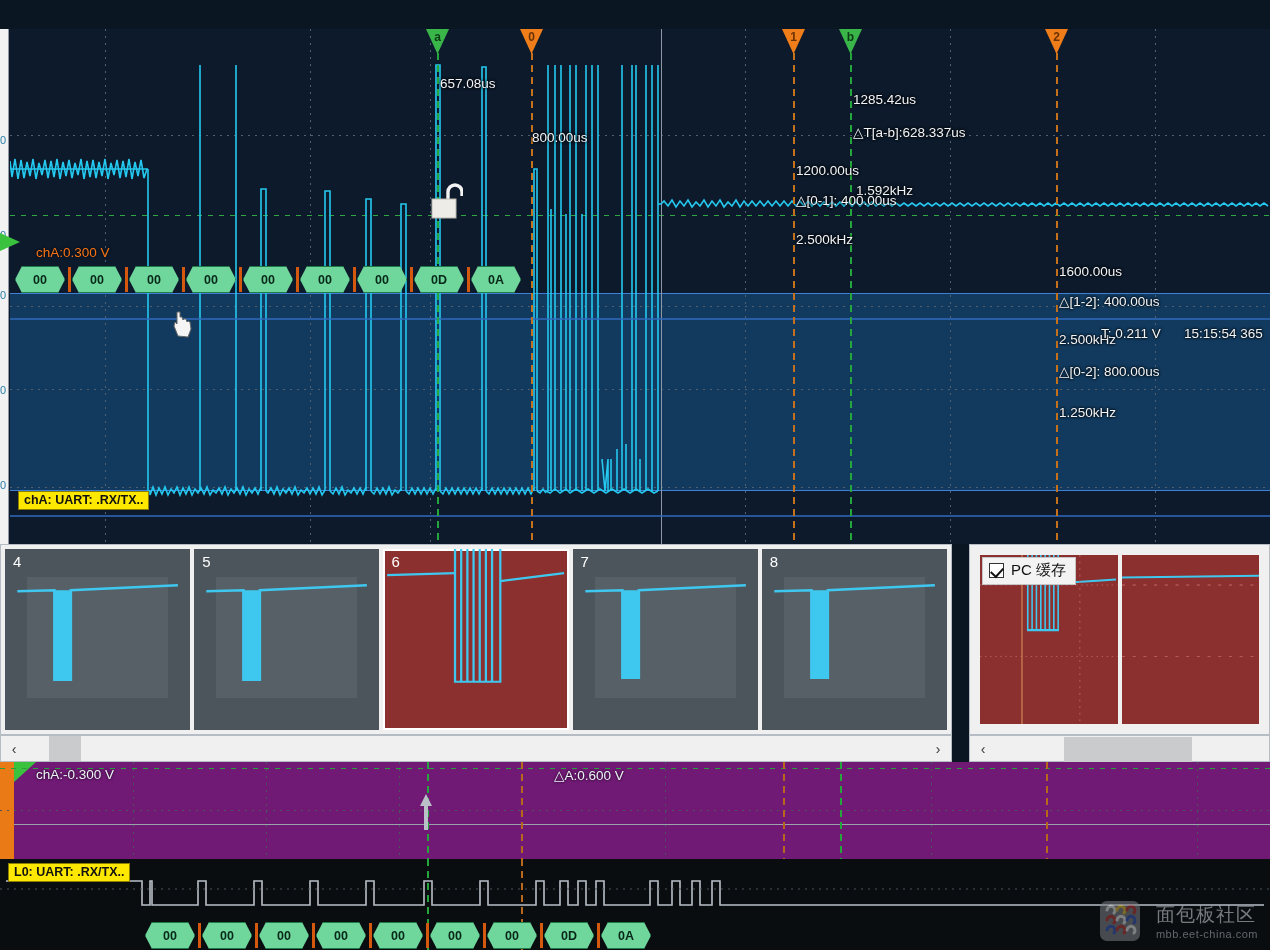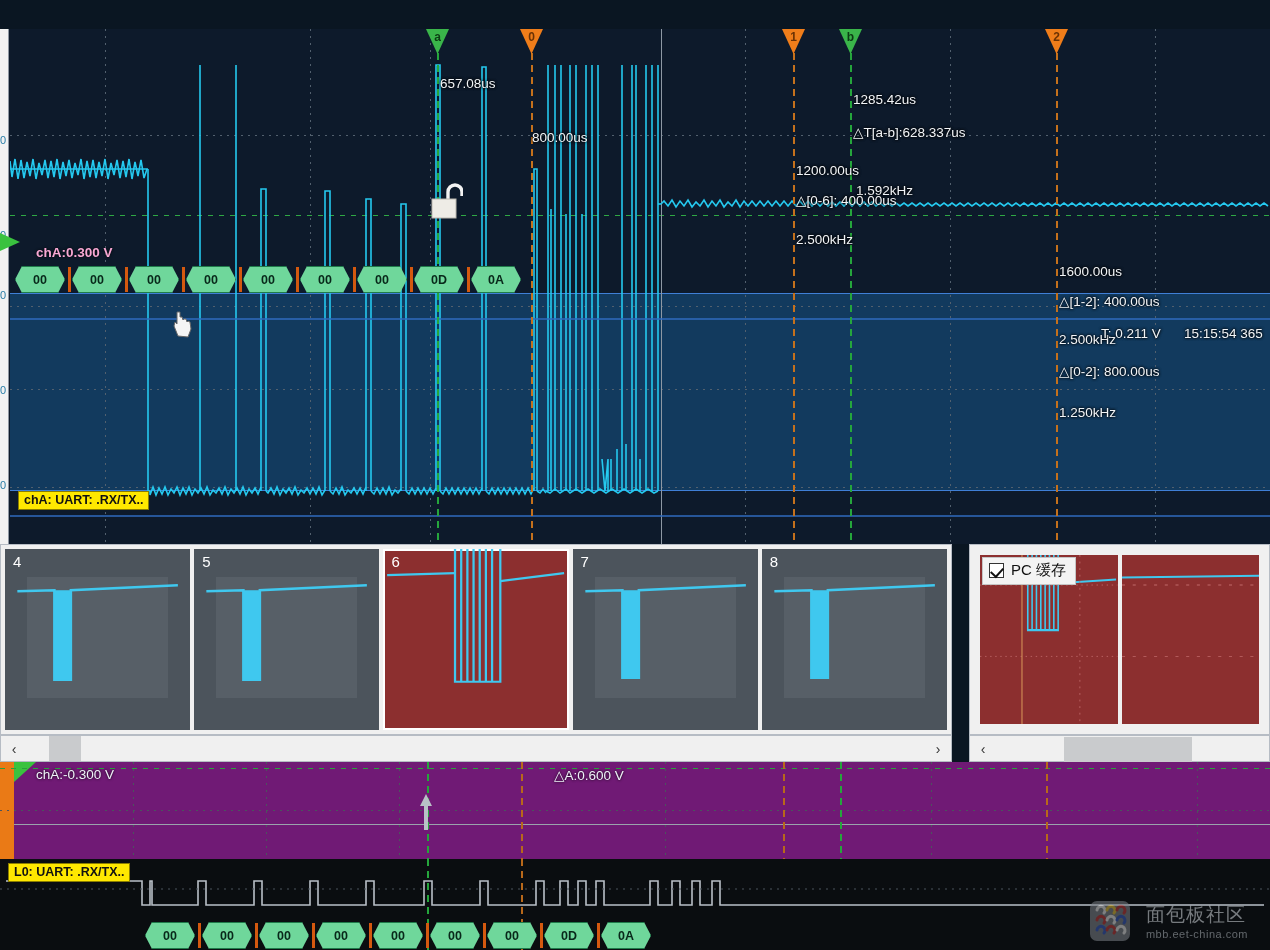--- a/index.html
+++ b/index.html
@@ -93,23 +93,22 @@
     position:absolute; color:#f2f5f8; font-size:13.5px;
     text-shadow:0 0 3px #000,0 0 3px #000; white-space:nowrap;
   }
 
   .trig-marker {
     position:absolute; left:-10px; top:204px;
     width:0;height:0;border-left:20px solid #3ac23f;
     border-top:9px solid transparent;border-bottom:9px solid transparent;
   }
   .cha-label {
-    position:absolute; left:26px; top:216px; color:#f9a8d4; font-size:13.5px;
+    position:absolute; left:26px; top:216px; color:#f97316; font-size:13.5px;
     text-shadow:0 0 3px #000;
-    font-weight:bold;
   }
 
   .padlock { position:absolute; left:421px; top:152px; width:32px; height:40px; }
 
   .uart-tag {
     position:absolute; left:8px; top:462px;
     background:#ffe800; color:#111; font-size:12.5px; font-weight:bold;
     padding:1px 5px 2px 5px; border:1px solid #8a7d00;
   }
 
@@ -221,21 +220,21 @@
   .lp-trig { position:absolute; left:14px; top:0; width:0;height:0;
     border-left:22px solid #3ac23f; border-bottom:20px solid transparent;}
   .lp-dark { position:absolute; left:0; top:97px; width:1270px; height:91px; background:#0a0d10;}
   .lp-tag {
     position:absolute; left:8px; top:101px;
     background:#ffe800; color:#111; font-size:12.5px; font-weight:bold;
     padding:1px 5px 2px 5px; border:1px solid #8a7d00; z-index:4;
   }
 
   .watermark {
-    position:absolute; right:22px; bottom:8px;
+    position:absolute; right:12px; bottom:8px;
     display:flex; align-items:center; gap:15px; opacity:0.55; z-index:9;
   }
   .wm-text-top { color:#cfd4d9; font-size:19px; letter-spacing:1px;}
   .wm-text-bot { color:#aab0b6; font-size:11px; letter-spacing:0.5px;}
 </style>
 </head>
 <body>
 
 <div id="app">
 
@@ -342,21 +341,21 @@
         <path d="M17,20 L17,11 A7,7 0 0 1 31,11 L31,15" stroke="#f2f2f2" stroke-width="3.4" fill="none"></path>
         <rect x="1" y="18" width="24" height="19" fill="#eeece6" stroke="#bbb8b0"></rect>
       </svg>
 
       <div class="meas" style="left:430px;top:47px">657.08us</div>
       <div class="meas" style="left:522px;top:101px">800.00us</div>
       <div class="meas" style="left:843px;top:63px">1285.42us</div>
       <div class="meas" style="left:843px;top:95px">△T[a-b]:628.337us</div>
       <div class="meas" style="left:786px;top:134px">1200.00us</div>
       <div class="meas" style="left:846px;top:154px">1.592kHz</div>
-      <div class="meas" style="left:786px;top:163px">△[0-6]: 400.00us</div>
+      <div class="meas" style="left:786px;top:163px">△[0-1]: 400.00us</div>
       <div class="meas" style="left:786px;top:203px">2.500kHz</div>
       <div class="meas" style="left:1049px;top:235px">1600.00us</div>
       <div class="meas" style="left:1049px;top:264px">△[1-2]: 400.00us</div>
       <div class="meas" style="left:1049px;top:303px">2.500kHz</div>
       <div class="meas" style="left:1091px;top:297px">T: 0.211 V</div>
       <div class="meas" style="left:1174px;top:297px">15:15:54 365</div>
       <div class="meas" style="left:1049px;top:334px">△[0-2]: 800.00us</div>
       <div class="meas" style="left:1049px;top:376px">1.250kHz</div>
 
       <div class="decode-row" style="top:237px;width:520px">

